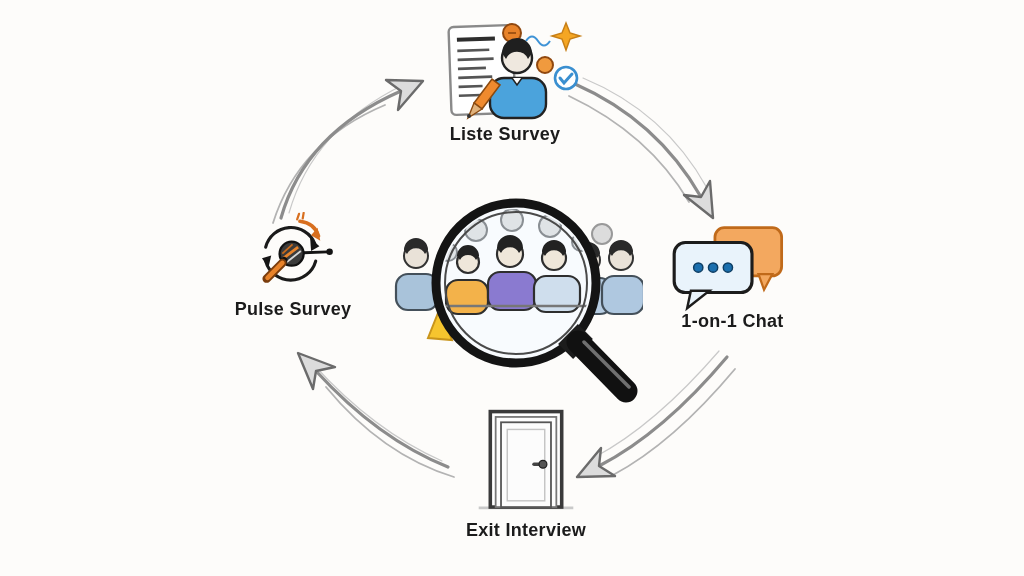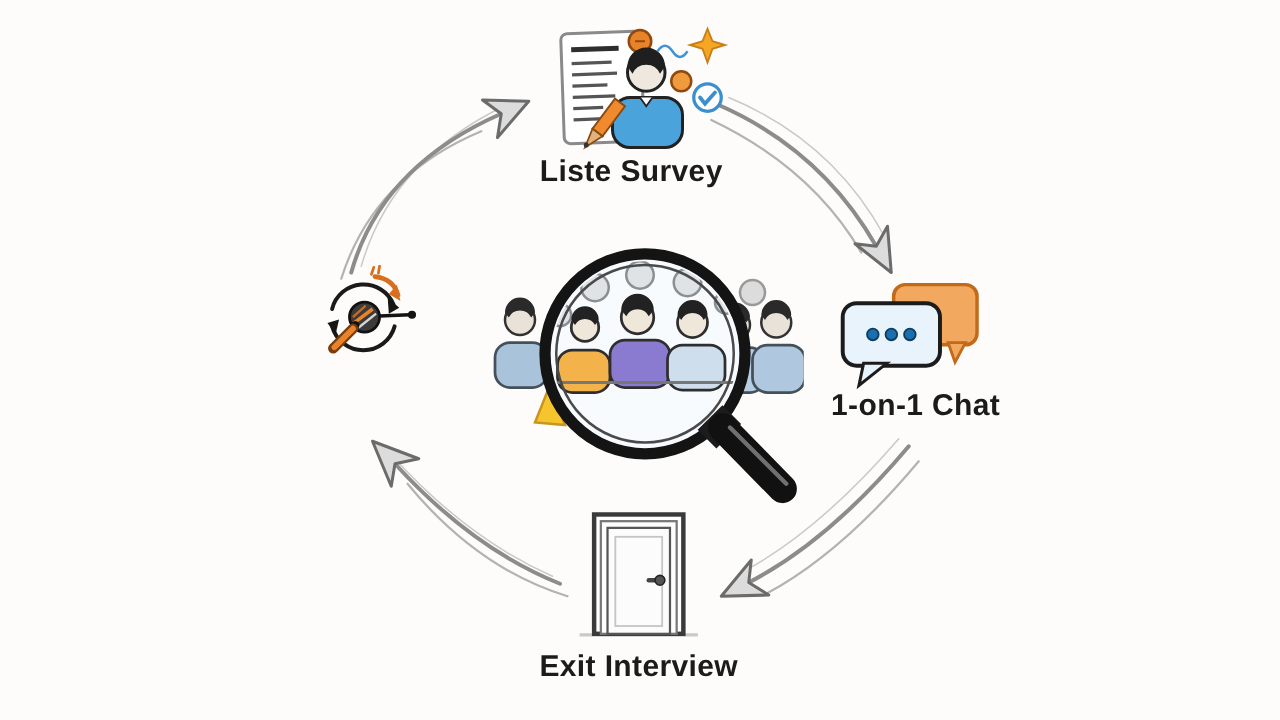--- a/index.html
+++ b/index.html
@@ -10,21 +10,21 @@
   }
   .stage{
     position:relative;width:1024px;height:576px;
     background:#fdfcfa;
   }
   .node{
     position:absolute;display:flex;flex-direction:column;
     align-items:center;
   }
   .node-label{
-    font-size:24px;font-weight:700;color:#1b1b1b;
+    font-size:18px;font-weight:700;color:#1b1b1b;
     letter-spacing:.3px;white-space:nowrap;line-height:1.1;
     text-align:left;
   }
   .icon-wrap{display:block;}
   .arrow{position:absolute;}
   svg{display:block;}
   .sketch-shaft{fill:none;stroke:#8c8c8c;stroke-width:3.2;stroke-linecap:round;}
   .sketch-shaft2{fill:none;stroke:#b3b3b3;stroke-width:1.8;stroke-linecap:round;}
   .sketch-shaft3{fill:none;stroke:#c9c9c9;stroke-width:1.2;stroke-linecap:round;}
   .sketch-head{fill:#dcdcdc;stroke:#6b6b6b;stroke-width:2.4;stroke-linejoin:round;}
@@ -156,21 +156,21 @@
       <polygon points="95,54 110,54 101,71" fill="#f3a85f" stroke="#c06a1a" stroke-width="2.4"></polygon>
       <rect x="4" y="20" width="84" height="54" rx="12" fill="#e9f3fb" stroke="#1c1c1c" stroke-width="3.4"></rect>
       <polygon points="22,72 42,72 18,91" fill="#e9f3fb" stroke="#1c1c1c" stroke-width="2.6"></polygon>
       <circle cx="30" cy="47" r="5" fill="#1b6fae" stroke="#0d3d63" stroke-width="1.6"></circle>
       <circle cx="46" cy="47" r="5" fill="#1b6fae" stroke="#0d3d63" stroke-width="1.6"></circle>
       <circle cx="62" cy="47" r="5" fill="#1b6fae" stroke="#0d3d63" stroke-width="1.6"></circle>
     </svg>
     <div class="node-label">1-on-1 Chat</div>
   </div>
 
-  <div class="node" style="left:421px;top:403px;width:180px">
+  <div class="node" style="left:436px;top:403px;width:180px">
     <svg class="icon-wrap" width="116" height="118" viewBox="0 0 130 125">
       <path d="M 12 114 L 118 114" stroke="#c9c9c9" stroke-width="3"></path>
       <rect x="25" y="6" width="80" height="107" fill="#ffffff" stroke="#3a3a3a" stroke-width="4"></rect>
       <rect x="31" y="12" width="68" height="101" fill="#fdfdfd" stroke="#777" stroke-width="2"></rect>
       <rect x="37" y="18" width="56" height="95" fill="#fcfcfc" stroke="#555" stroke-width="2"></rect>
       <rect x="44" y="26" width="42" height="80" fill="none" stroke="#c4c4c4" stroke-width="1.6"></rect>
       <rect x="72" y="63" width="10" height="4" rx="2" fill="#444"></rect>
       <circle cx="84" cy="65" r="4.4" fill="#555" stroke="#222" stroke-width="1.4"></circle>
     </svg>
     <div class="node-label">Exit Interview</div>
@@ -194,15 +194,16 @@
 
       <circle cx="51" cy="45" r="13" fill="#3b3b3b" stroke="#111" stroke-width="2.4"></circle>
       <path d="M 42 50 L 58 38" stroke="#e8832a" stroke-width="3"></path>
       <path d="M 46 54 L 61 42" stroke="#f2f2f2" stroke-width="2" opacity="0.85"></path>
       <path d="M 41 45 L 52 35" stroke="#c96a1c" stroke-width="2"></path>
 
       <path d="M 43 52 L 38 58" stroke="#111" stroke-width="7" stroke-linecap="round"></path>
       <path d="M 41 55 L 24 72" stroke="#7a3d0d" stroke-width="9" stroke-linecap="round"></path>
       <path d="M 41 55 L 25 71" stroke="#e8832a" stroke-width="5" stroke-linecap="round"></path>
     </svg>
+    <div class="node-label">Pulse Survey</div>
   </div>
 
 </div>
 
 </body></html>

